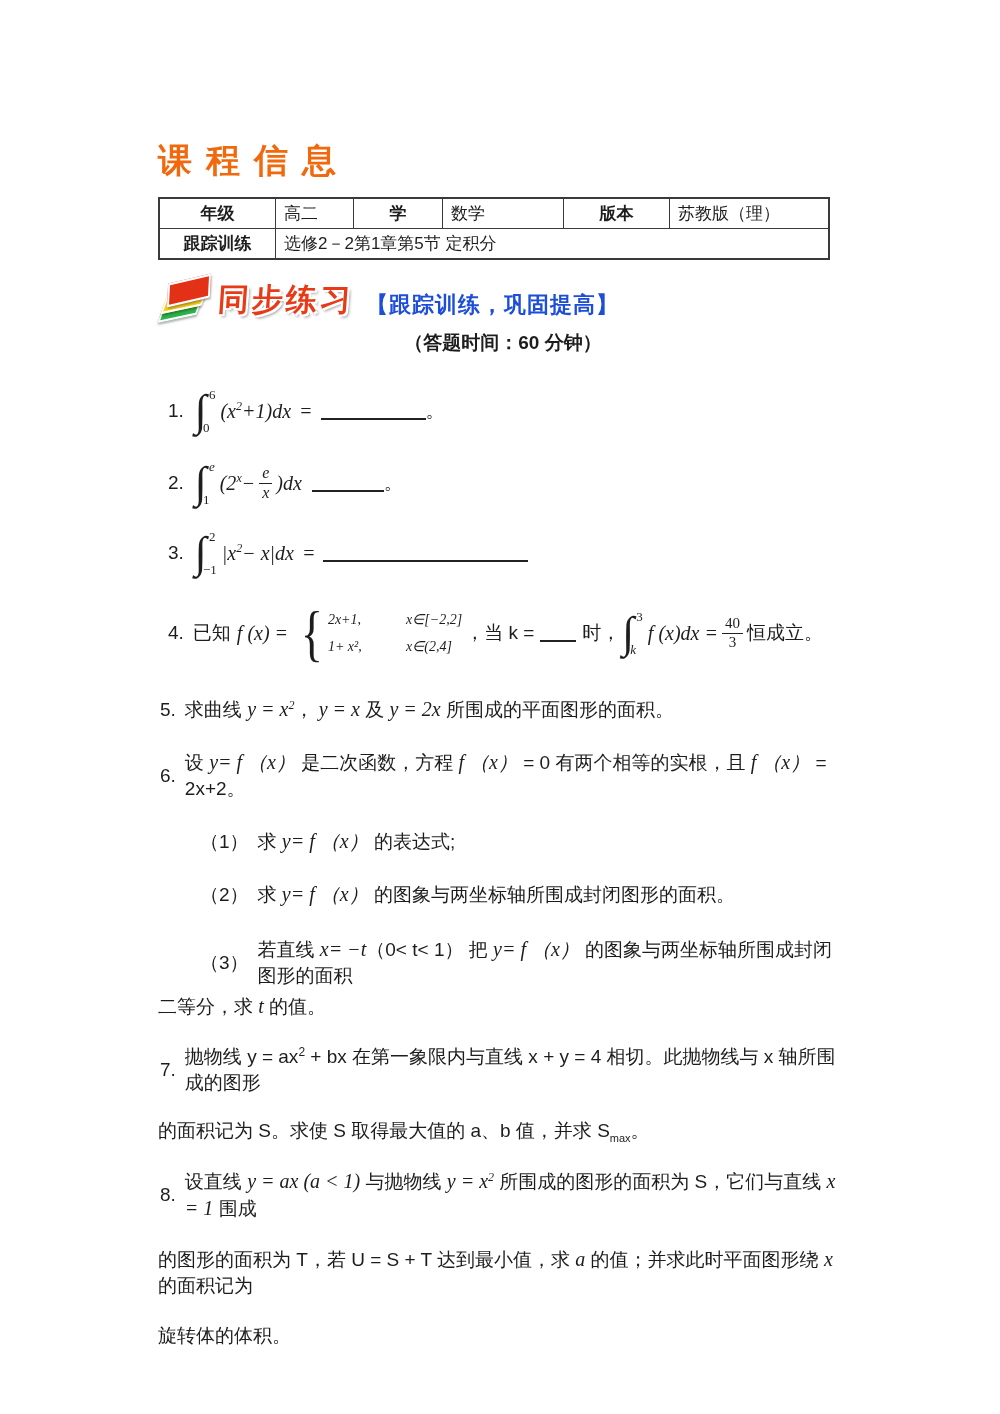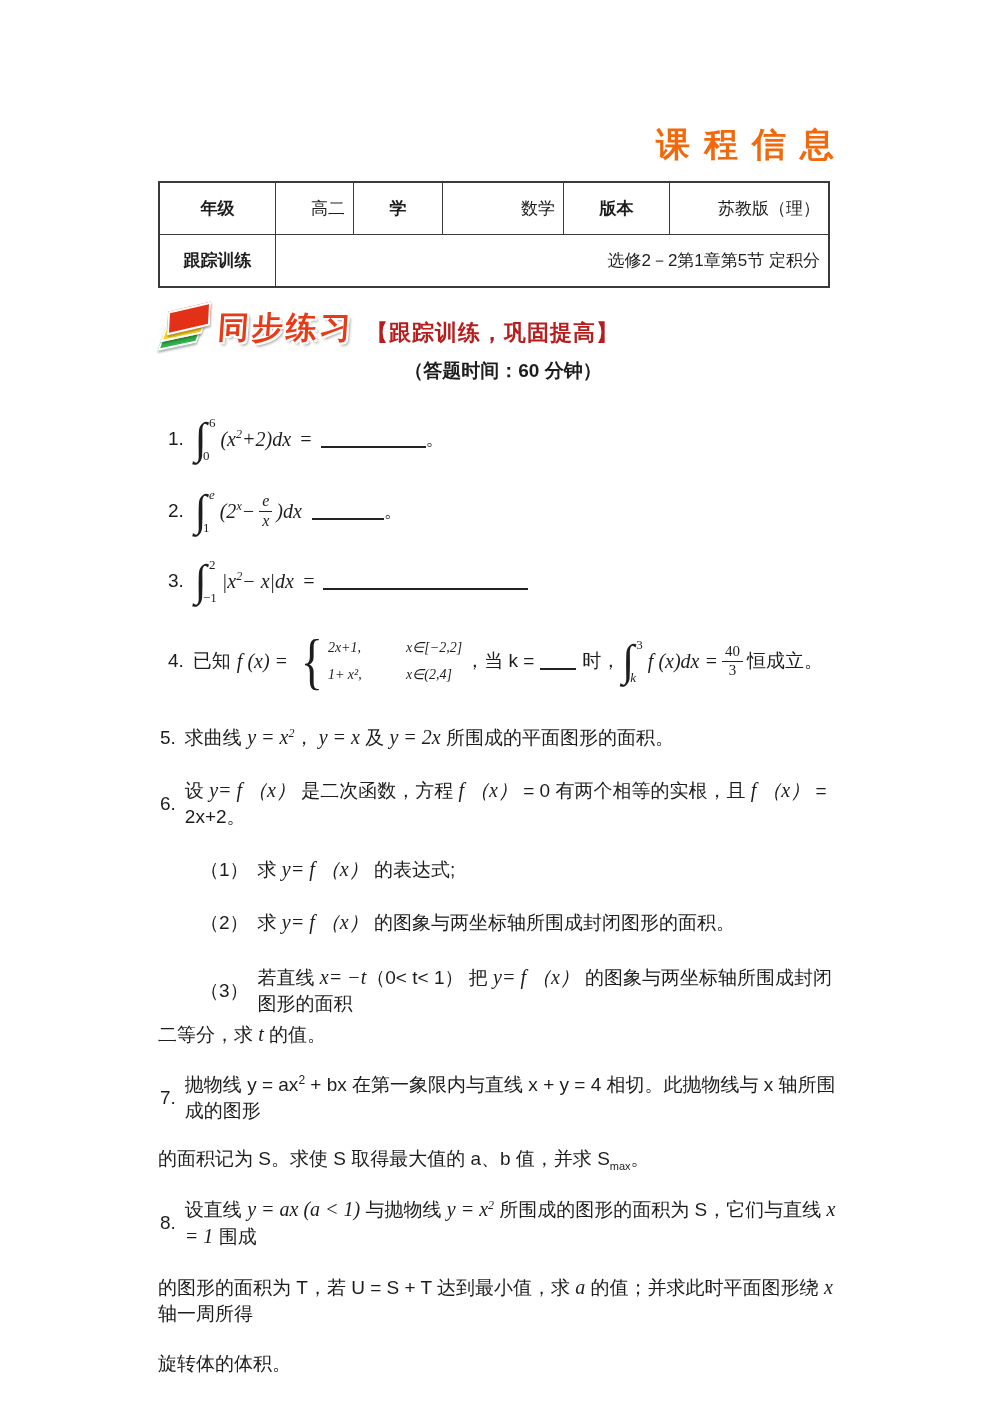--- a/index.html
+++ b/index.html
@@ -5,45 +5,45 @@
   html,body{margin:0;padding:0;background:#888;}
   .page{
     position:relative;width:1000px;height:1414px;margin:0 auto;background:#ffffff;
     font-family:"Liberation Sans","DejaVu Sans",sans-serif;color:#1d1d1d;overflow:hidden;
     box-sizing:border-box;padding-top:124px;
   }
   .content{margin-left:158px;width:690px;}
 
   
   .doc-title{
-    text-align:right;font-size:34px;font-weight:bold;color:#f2690d;
-    letter-spacing:14px;line-height:40px;margin:0 0 0 0;width:690px;
+    text-align:left;font-size:34px;font-weight:bold;color:#f2690d;
+    letter-spacing:14px;line-height:40px;margin:16px 0 0 0;width:690px;
   }
 
   
   table.info{border-collapse:collapse;margin-top:17px;table-layout:fixed;width:672px;}
   table.info{border:2px solid #3a3a3a;}
-  table.info td{border:1px solid #3a3a3a;height:27px;font-size:17px;padding:12px 8px;
+  table.info td{border:1px solid #3a3a3a;height:27px;font-size:17px;padding:1px 8px;
     white-space:nowrap;overflow:hidden;}
   td.hdr{font-weight:bold;text-align:center;}
-  td.val{text-align:right;}
+  td.val{text-align:left;}
 
   
   .logo-row{display:flex;align-items:center;margin-top:14px;height:52px;}
   .icon-books{position:relative;width:56px;height:48px;flex:0 0 auto;}
   .bk{position:absolute;border:2px solid #fff;box-shadow:1px 2px 2px rgba(0,0,0,.30);}
   .bk-green{left:2px;top:27px;width:36px;height:11px;background:#2eb24c;transform:rotate(-12deg) skewX(-32deg);}
   .bk-yellow{left:5px;top:18px;width:38px;height:11px;background:#f5d01f;transform:rotate(-12deg) skewX(-32deg);}
   .bk-red{left:9px;top:3px;width:40px;height:19px;background:#e23117;transform:rotate(-13deg) skewX(-16deg);}
   .logo-text{
     font-size:31px;font-weight:800;color:#e73a17;letter-spacing:3px;margin-left:4px;
     transform:skewX(-4deg);
     text-shadow:-2px -2px 0 #fff,2px -2px 0 #fff,-2px 2px 0 #fff,2px 2px 0 #fff,3px 3px 3px #9a9a9a;
   }
-  .banner-text{font-size:22px;font-weight:bold;color:#b91c1c;margin-left:12px;letter-spacing:1px;margin-top:9px;}
+  .banner-text{font-size:22px;font-weight:bold;color:#1d4ed8;margin-left:12px;letter-spacing:1px;margin-top:9px;}
   .time-note{font-size:19px;font-weight:bold;text-align:center;width:690px;margin-top:4px;}
 
   
   .prob{display:flex;align-items:center;font-size:19px;padding-left:10px;}
   .prob.noind{padding-left:2px;}
   .pline{font-size:19px;line-height:26px;}
   .pnum{margin-right:9px;flex:0 0 auto;}
   .mi{font-family:"Liberation Serif","DejaVu Serif",serif;font-style:italic;font-size:20px;}
   .mu{font-family:inherit;font-style:normal;}
   sup.s{font-size:12px;line-height:0;}
@@ -117,21 +117,21 @@
 
     <div class="prob" style="margin-top:30px">
       <span class="pnum">1.</span>
       <span class="int">
         <span class="int-sign">∫</span>
         <span class="int-lim">
           <span class="up">6</span>
           <span class="lo" style="font-style:normal">0</span>
         </span>
       </span>
-      <span class="mi"><span>(x</span><sup class="s">2</sup><span>+2)dx</span></span>
+      <span class="mi"><span>(x</span><sup class="s">2</sup><span>+1)dx</span></span>
       <span class="mi" style="margin:0 8px">=</span>
       <span class="blank w105"></span>
       <span>。</span>
     </div>
 
     <div class="prob" style="margin-top:22px">
       <span class="pnum">2.</span>
       <span class="int">
         <span class="int-sign">∫</span>
         <span class="int-lim">
@@ -228,17 +228,17 @@
     <div class="prob noind" style="margin-top:24px">
       <span class="pnum">7.</span>
       <span class="pline"><span>抛物线 </span><span class="mu">y = ax</span><sup class="s">2</sup><span class="mu"> + bx</span><span> 在第一象限内与直线 x + y = 4 相切。此抛物线与 x 轴所围成的图形</span></span>
     </div>
     <div class="pline" style="margin-top:22px"><span>的面积记为 S。求使 S 取得最大值的 a、b 值，并求 S</span><sub class="s">max</sub><span>。</span></div>
 
     <div class="prob noind" style="margin-top:24px">
       <span class="pnum">8.</span>
       <span class="pline"><span>设直线 </span><span class="mi">y = ax (a &lt; 1)</span><span> 与抛物线 </span><span class="mi">y = x</span><sup class="s mi">2</sup><span> 所围成的图形的面积为 S，它们与直线 </span><span class="mi">x = 1</span><span> 围成</span></span>
     </div>
-    <div class="pline" style="margin-top:24px"><span>的图形的面积为 T，若 U = S + T 达到最小值，求 </span><span class="mi">a</span><span> 的值；并求此时平面图形绕 </span><span class="mi">x</span><span> 轴一周所得</span></div>
+    <div class="pline" style="margin-top:24px"><span>的图形的面积为 T，若 U = S + T 达到最小值，求 </span><span class="mi">a</span><span> 的值；并求此时平面图形绕 </span><span class="mi">x</span><span> 的面积记为</span></div>
     <div class="pline" style="margin-top:24px">旋转体的体积。</div>
 
   </div>
 </div>
 
 </body></html>

